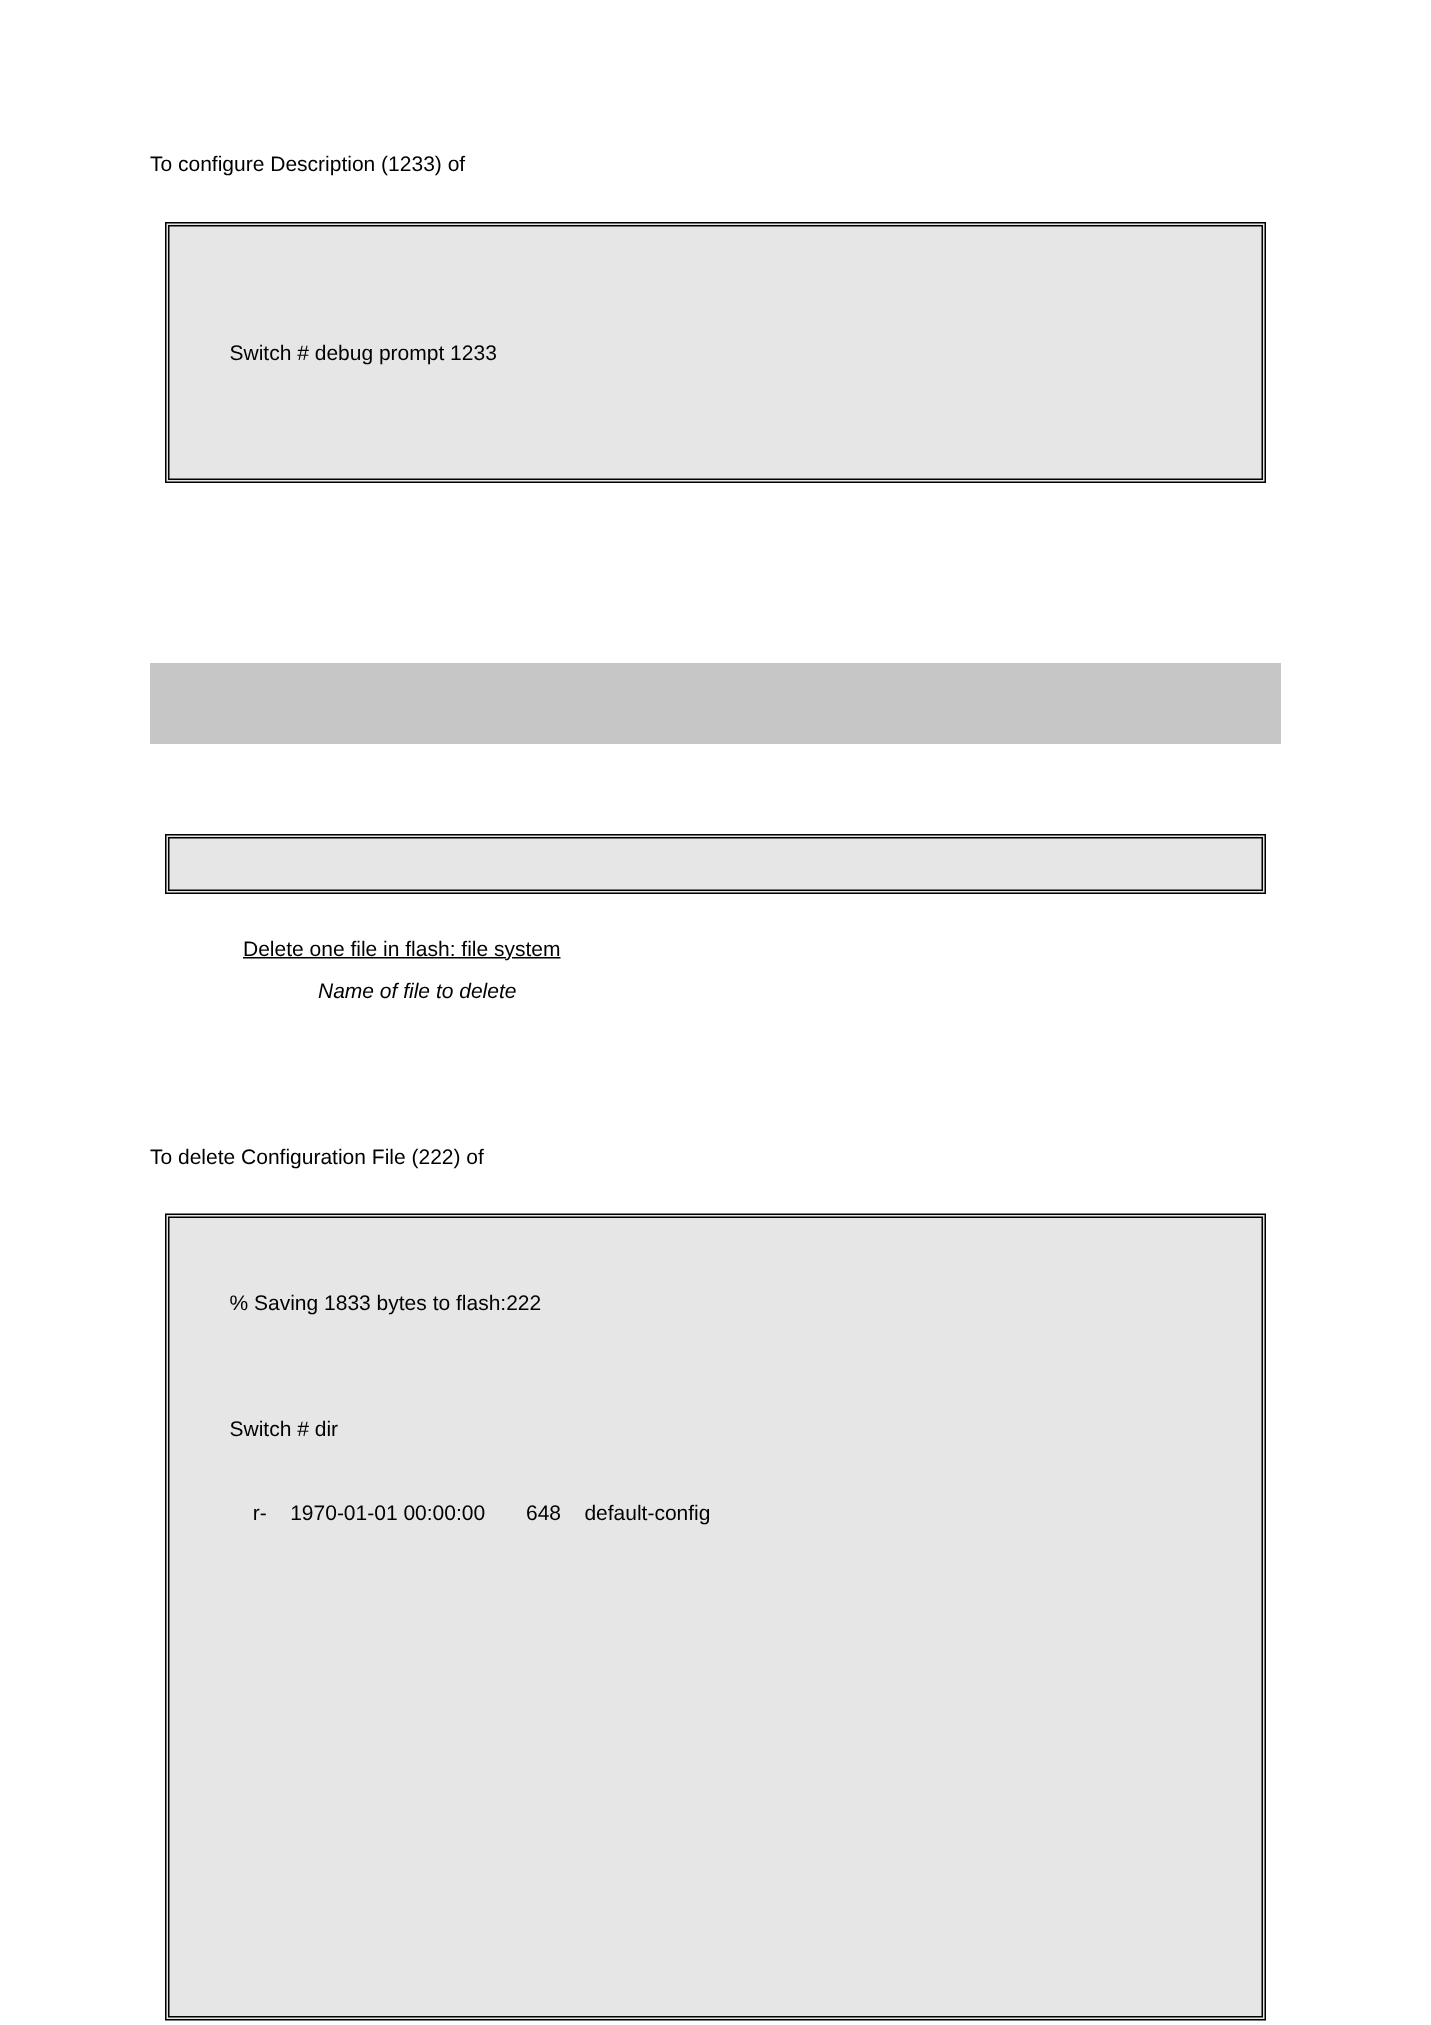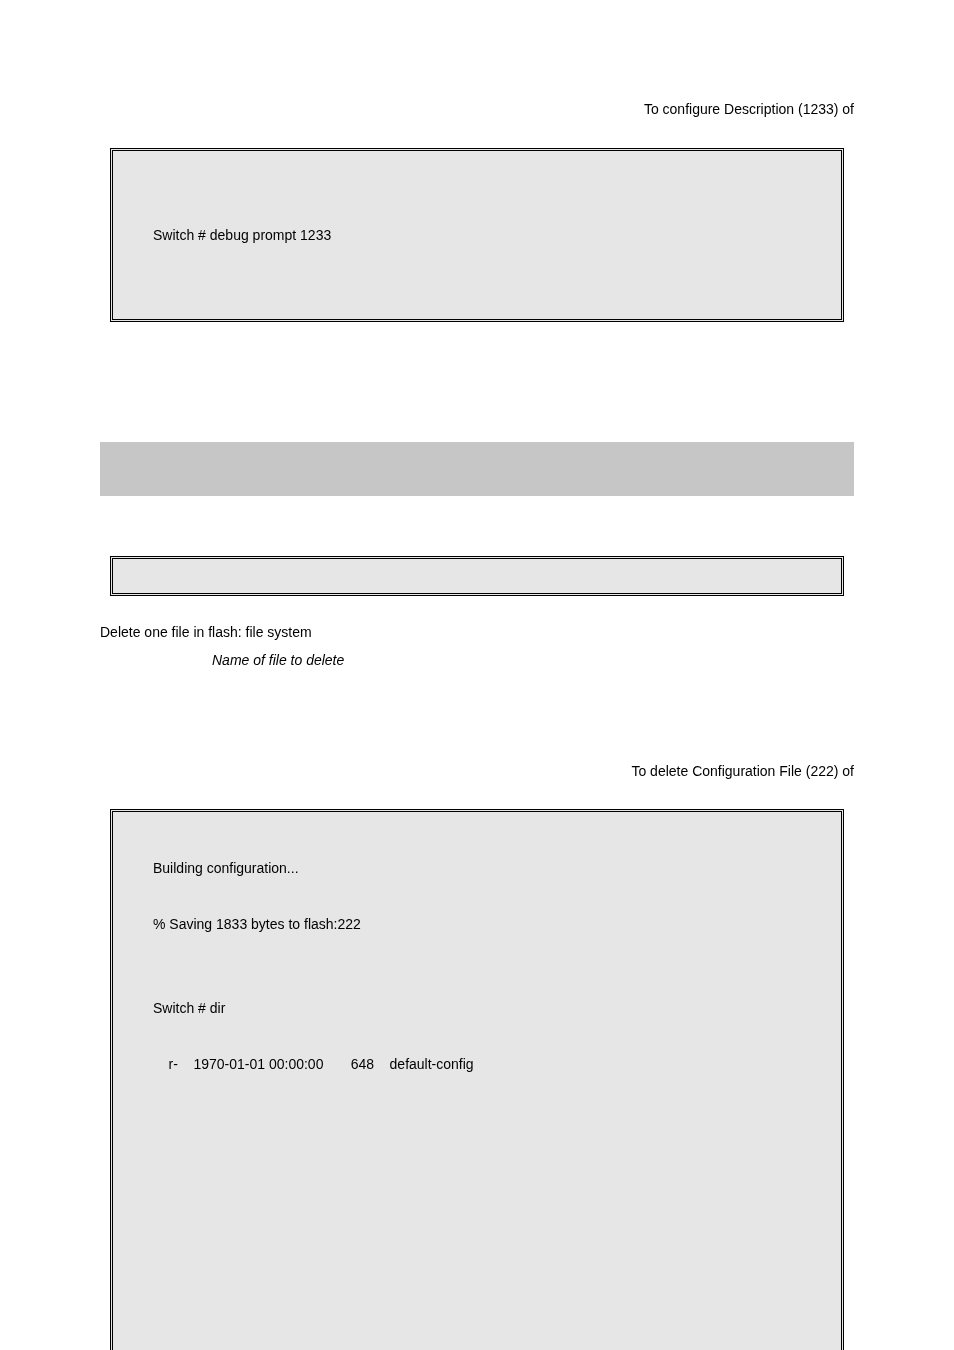--- a/index.html
+++ b/index.html
@@ -13,21 +13,20 @@
   .page {
     width: 954px;
     min-height: 1350px;
     box-sizing: border-box;
     padding: 100px 100px 40px 100px;
     position: relative;
   }
   .body-text {
     margin: 0 0 28px 0;
     line-height: 1.4;
-    text-align: right;
   }
   .code-box {
     border: 3px double #000;
     background: #e6e6e6;
     padding: 14px 40px;
     margin: 0 10px 40px 10px;
     line-height: 2.0;
     white-space: pre-wrap;
   }
   .section-banner {
@@ -35,21 +34,23 @@
     height: 54px;
     margin: 120px 0 60px 0;
   }
   .empty-double-box {
     border: 3px double #000;
     background: #e6e6e6;
     height: 34px;
     margin: 0 10px 22px 10px;
   }
   .indent-block {
+    margin-left: 62px;
     line-height: 2.0;
+    text-decoration: underline;
   }
   .indent-sub {
     margin-left: 112px;
     line-height: 2.0;
     font-style: italic;
   }
   .spacer-lg { height: 60px; }
   .spacer-sm { height: 14px; }
   .mono-block {
     font-family: Arial, Helvetica, sans-serif;
@@ -78,21 +79,20 @@
 
 
   <div class="spacer-sm"></div>
 
 
   <div class="spacer-sm"></div>
 
   <p class="body-text">To delete Configuration File (222) of</p>
 
   <div class="code-box mono-block">
-<div>Building configuration...</div>
 <div>% Saving 1833 bytes to flash:222</div>
 <div></div>
 <div>Switch # dir</div>
 <div>    r-    1970-01-01 00:00:00       648    default-config</div>
 
 
 
 <div></div>
 
 <div></div>

